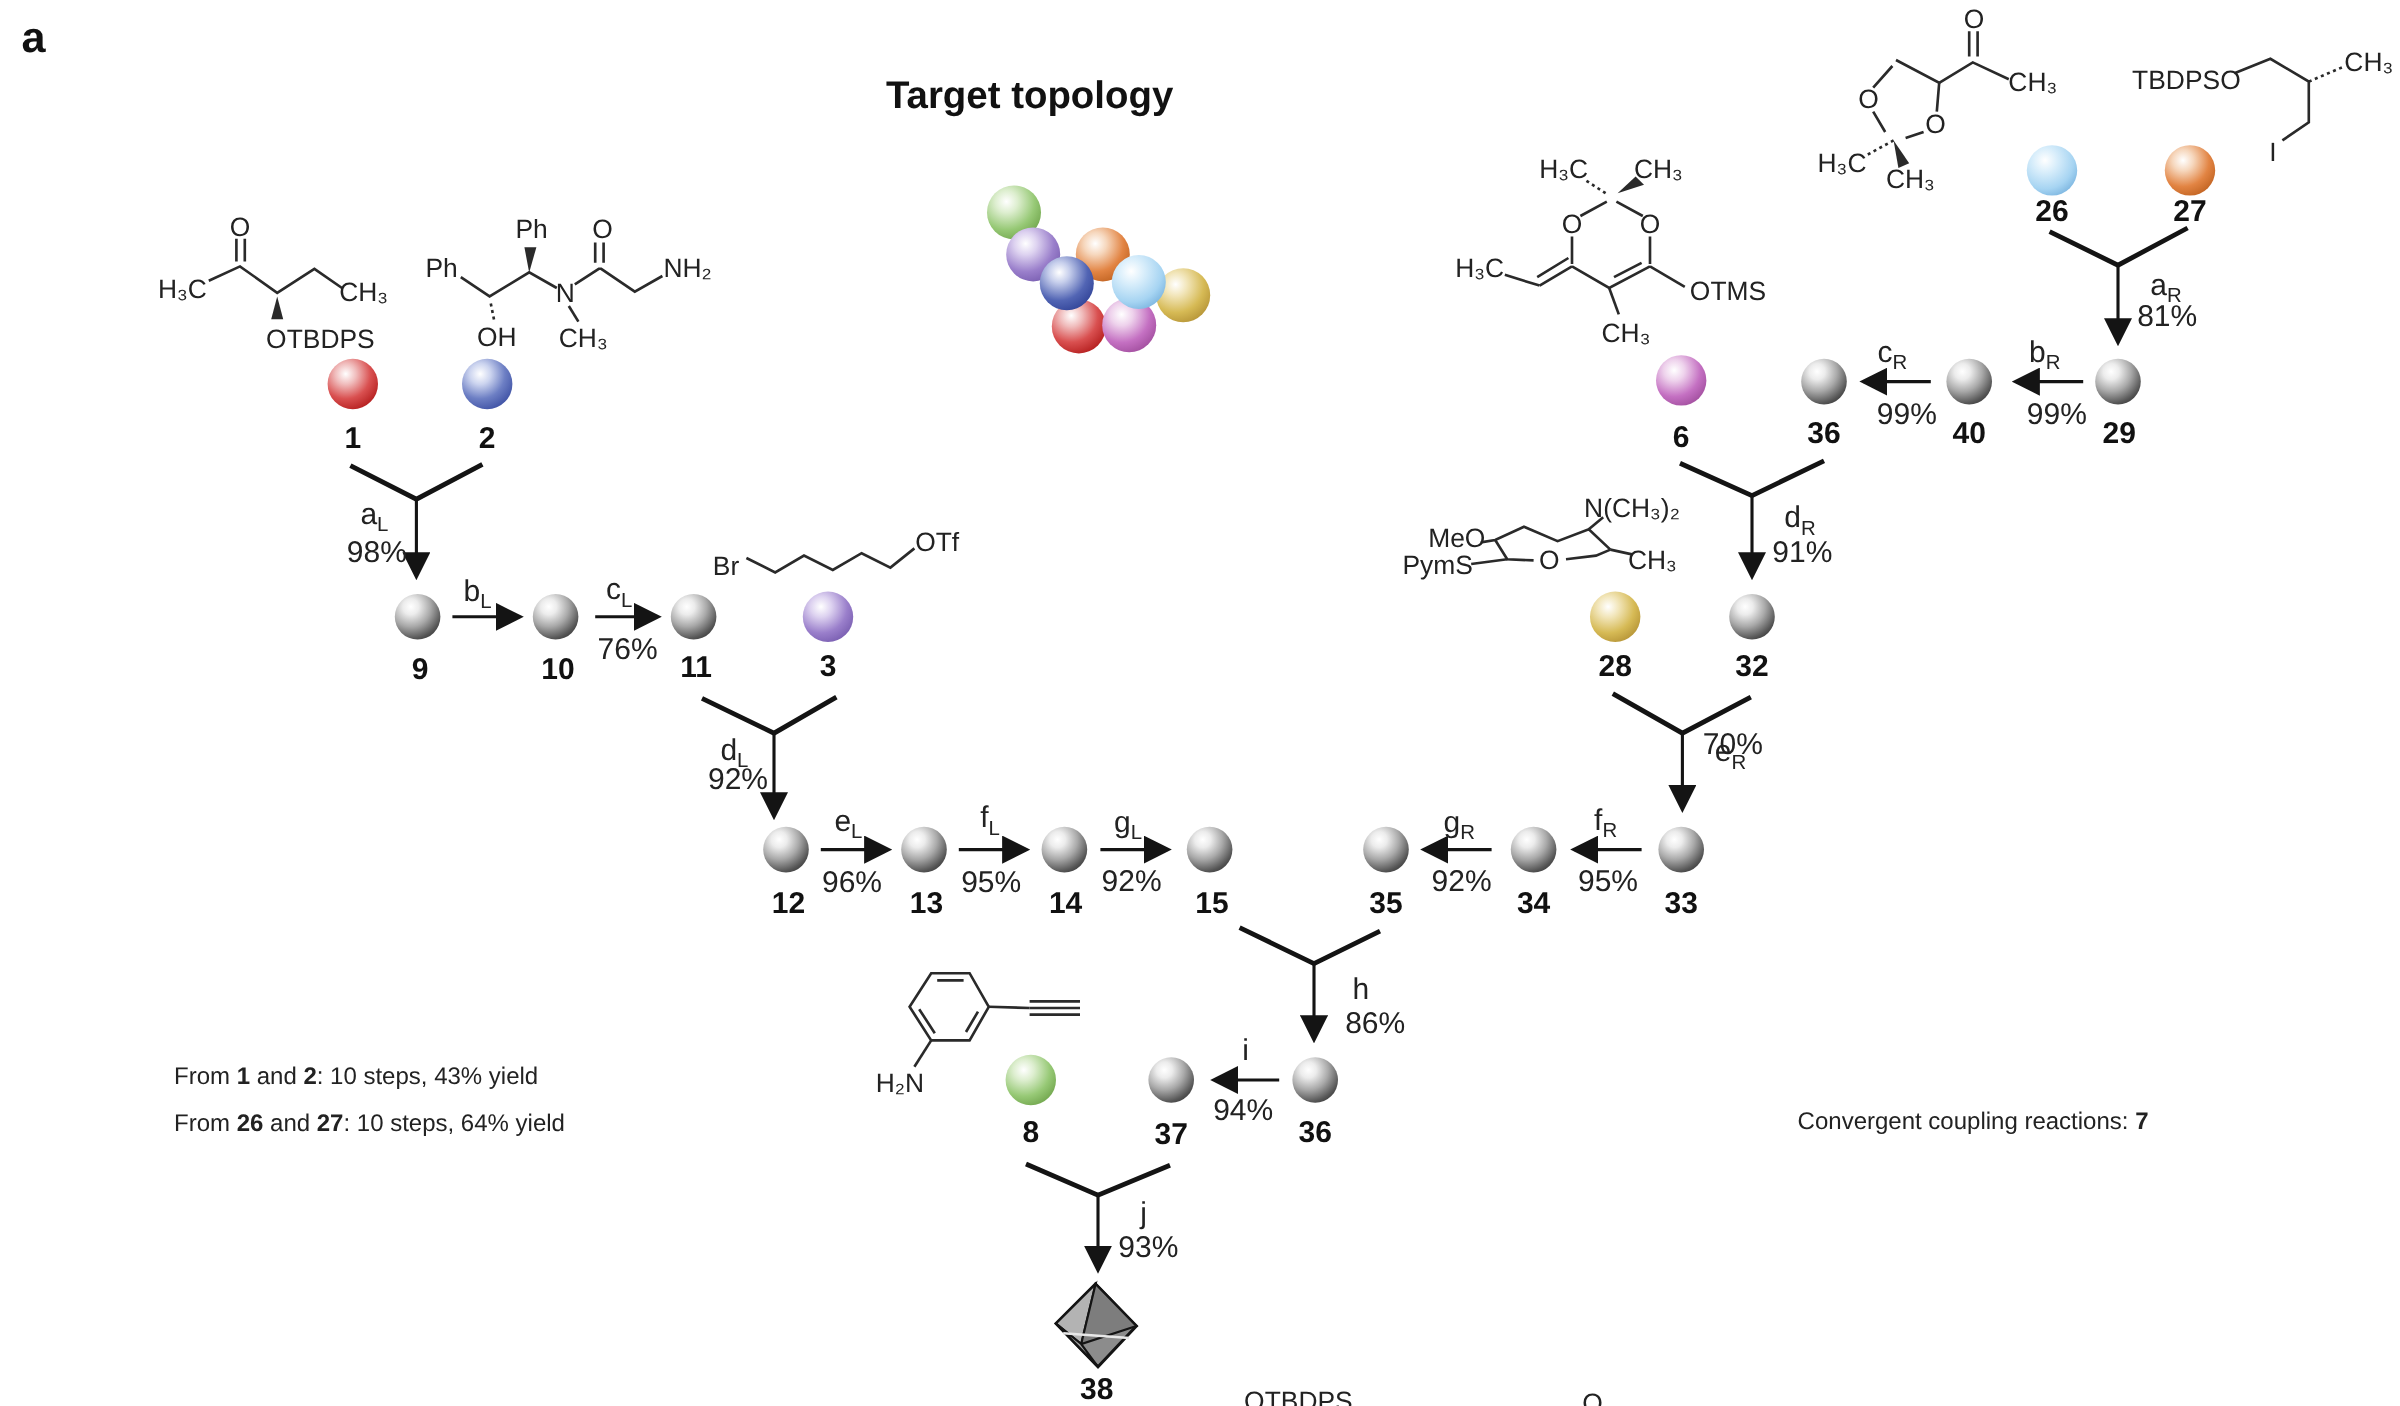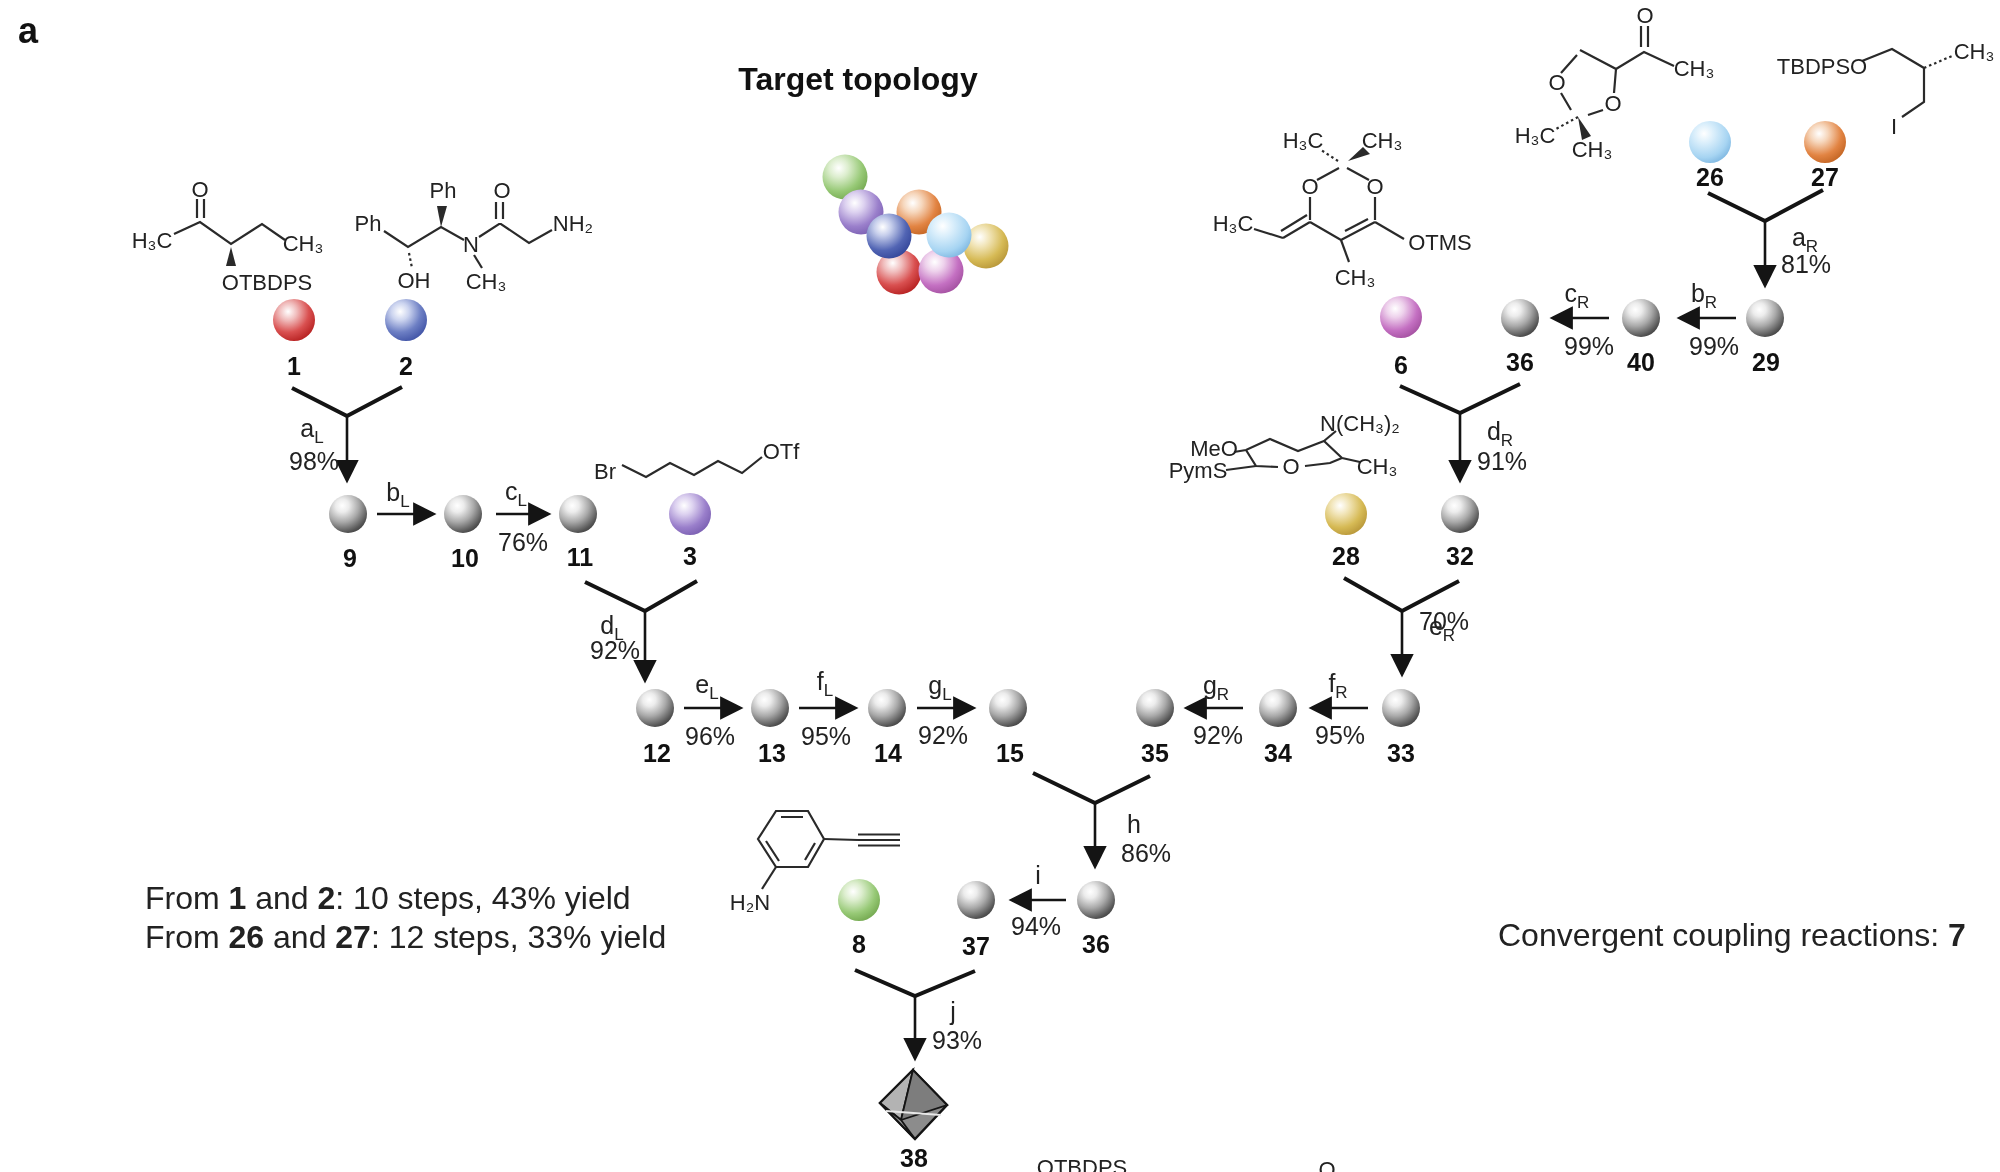--- a/index.html
+++ b/index.html
@@ -10,21 +10,21 @@
   svg.layer { position:absolute; left:0; top:0; }
   .lbl { position:absolute; transform:translate(-50%,-50%); white-space:nowrap;
          font-size:22px; color:#222; line-height:1; }
   .atom { font-size:22px; color:#222; }
   .num  { font-weight:bold; font-size:25px; color:#111; }
   .step { font-size:25px; color:#222; }
   .step sub { font-size:17px; }
   .yield { font-size:25px; color:#222; }
   .title { font-weight:bold; font-size:32px; color:#111; }
   .panel { position:absolute; font-weight:bold; font-size:36px; color:#111; }
-  .footer { position:absolute; transform:translateY(-50%); font-size:32px; color:#222; }
+  .footer { position:absolute; transform:translateY(-50%); font-size:20px; color:#222; }
   .footer b { font-weight:bold; }
   .sphere { position:absolute; border-radius:50%; transform:translate(-50%,-50%);
             width:42px; height:42px; }
   .sphere.sm { width:38px; height:38px; }
   .sphere.big { width:45px; height:45px; }
   .gray      { background: radial-gradient(circle at 35% 28%, #ffffff 0%, #ececec 18%, #a9a9a9 45%, #565656 72%, #141414 100%); }
   .red       { background: radial-gradient(circle at 36% 30%, #ffffff 0%, #f0bcbc 22%, #d95050 52%, #b01818 84%, #8f0f0f 100%); }
   .blue      { background: radial-gradient(circle at 36% 30%, #ffffff 0%, #ccd4ef 22%, #6d7fc4 52%, #35489e 86%, #24368c 100%); }
   .purple    { background: radial-gradient(circle at 36% 30%, #ffffff 0%, #ddd2f0 22%, #9a7fcb 55%, #6a4fa5 92%); }
   .magenta   { background: radial-gradient(circle at 36% 30%, #ffffff 0%, #eed2ec 22%, #c470c2 55%, #93408f 92%); }
@@ -288,21 +288,21 @@
   <div class="lbl yield" style="left:1146px;top:853px">86%</div>
   <div class="lbl step" style="left:1038px;top:878px"><span>i</span><sub></sub></div>
   <div class="lbl yield" style="left:1036px;top:926px">94%</div>
   <div class="lbl step" style="left:953px;top:1014px"><span>j</span><sub></sub></div>
   <div class="lbl yield" style="left:957px;top:1040px">93%</div>
 
   <div class="footer" style="left:145px;top:898px">
     <span>From </span><b>1</b><span> and </span><b>2</b><span>: 10 steps, 43% yield</span>
   </div>
   <div class="footer" style="left:145px;top:937px">
-    <span>From </span><b>26</b><span> and </span><b>27</b><span>: 12 steps, 33% yield</span>
+    <span>From </span><b>26</b><span> and </span><b>27</b><span>: 10 steps, 64% yield</span>
   </div>
   <div class="footer" style="left:1498px;top:935px">
     <span>Convergent coupling reactions: </span><b>7</b>
   </div>
 
   <div class="lbl atom" style="left:1082px;top:1168px">OTBDPS</div>
   <div class="lbl atom" style="left:1327px;top:1170px">O</div>
 
 </div>
 

